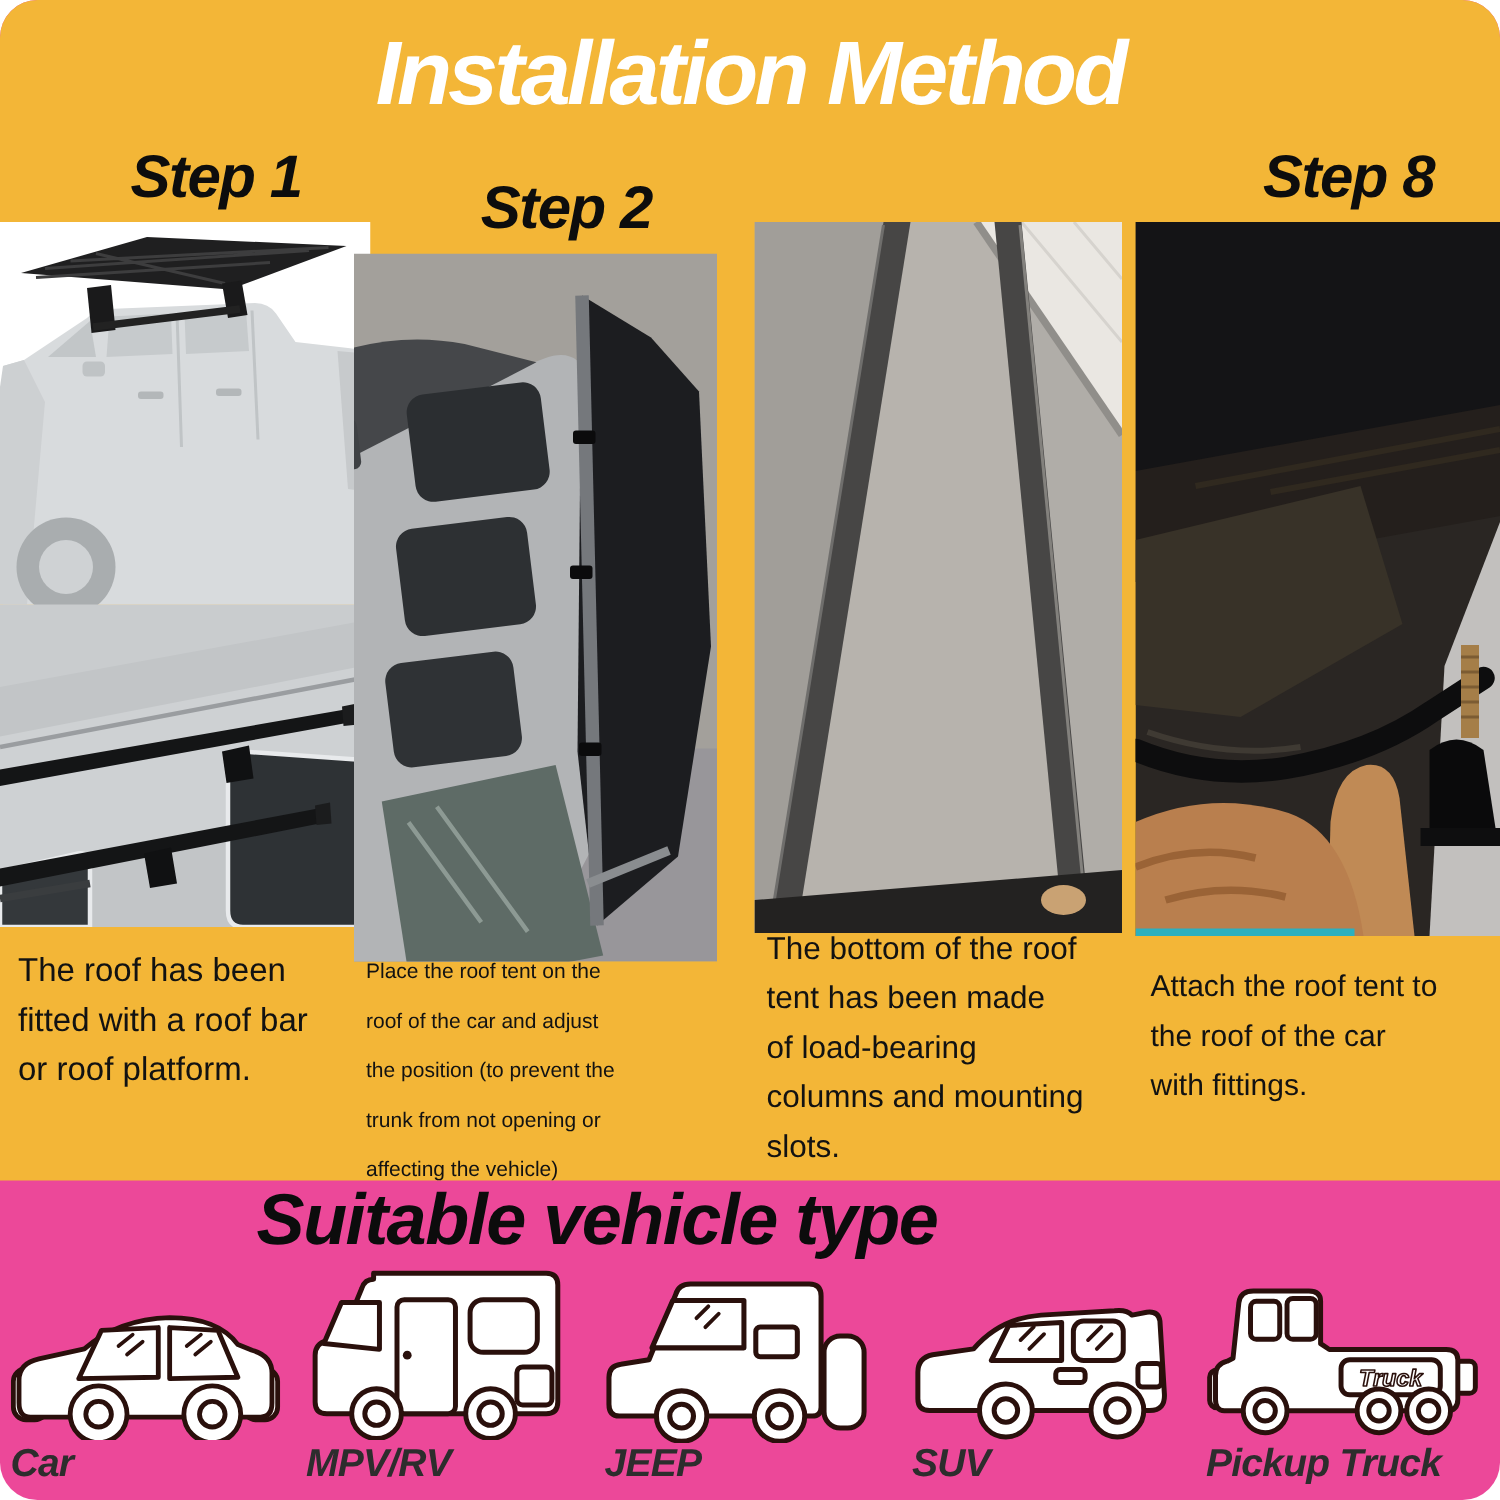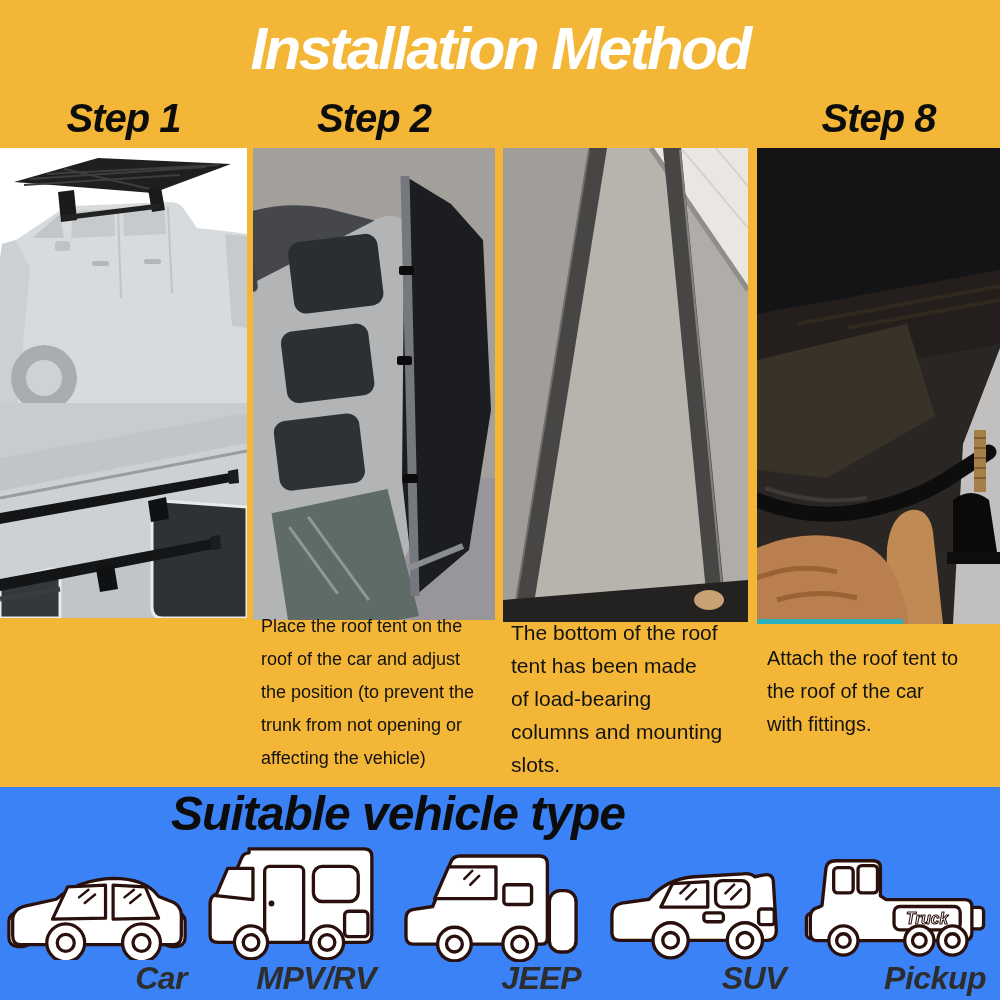--- a/index.html
+++ b/index.html
@@ -1,53 +1,53 @@
 <!DOCTYPE html>
 <html><head>
 <meta charset="utf-8">
 <style>
   html,body { margin:0; padding:0; }
   body { width:1000px; height:1000px; font-family:"Liberation Sans", sans-serif; background:#fff; }
-  .poster { position:relative; width:1000px; height:1000px; background:#3b82f6; overflow:hidden; }
+  .poster { position:relative; width:1000px; height:1000px; background:#ec4899; overflow:hidden;border-radius:25px; }
   .yellow-bg { position:absolute; left:0; top:0; width:1000px; height:787px; background:#F3B637; }
   .main-title {
     position:absolute; left:0; top:14px; width:1000px; text-align:center;
     font-size:60px; font-weight:bold; font-style:italic; color:#ffffff;
     letter-spacing:-2.5px; margin:0;
   }
-  .step-col { position:absolute; top:0; height:698px; }
+  .step-col { position:absolute; top:0; height:698px;padding-left:41px; }
   .col1 { left:0;    width:247px; }
-  .col2 { left:253px; width:242px; }
+  .col2 { left:236px; width:242px;margin-top:21px; }
   .col3 { left:503px; width:245px; }
   .col4 { left:757px; width:243px; }
   .step-label {
     position:absolute; top:96px; left:0; width:100%; text-align:center;
     font-size:40px; font-weight:bold; font-style:italic; color:#0d0d0d; margin:0;
     letter-spacing:-1px;
   }
   .photo { position:absolute; top:148px; left:0; }
   .photo svg { display:block; }
   .step-desc {
     position:absolute; left:0; width:100%; margin:0;
     color:#121212; white-space:pre-line;
   }
   .desc1 { top:630px; padding-left:12px; font-size:22px; line-height:33px; }
-  .desc2 { top:610px; padding-left:8px;  font-size:18px; line-height:33px; }
+  .desc2 { top:610px; padding-left:8px;  font-size:14px; line-height:33px; }
   .desc3 { top:616px; padding-left:8px;  font-size:21px; line-height:33px; }
   .desc4 { top:642px; padding-left:10px; font-size:20px; line-height:33px; }
   .section-title {
     position:absolute; left:0; top:786px; width:796px; text-align:center;
     font-size:48px; font-weight:bold; font-style:italic; color:#0c0c0c; margin:0;
     letter-spacing:-1px;
   }
   .vehicle-icon { position:absolute; }
   .vehicle-icon svg { display:block; }
   .vehicle-label {
-    position:absolute; top:960px; text-align:right;
-    font-size:32px; font-weight:bold; font-style:italic; color:#2d2d2d;
+    position:absolute; top:960px; text-align:left;
+    font-size:26px; font-weight:bold; font-style:italic; color:#2d2d2d;
     letter-spacing:-0.5px;
   }
 </style>
 </head>
 <body>
 
 <div class="poster">
   <div class="yellow-bg"></div>
   <h1 class="main-title">Installation Method</h1>
 
@@ -86,20 +86,23 @@
           <path d="M0,196 L60,186" stroke="#3a3d3f" stroke-width="5" fill="none"></path>
           <polygon points="0,110 230,70 231,79 0,121" fill="#141516"></polygon>
           <polygon points="228,68 238,66 239,80 229,81" fill="#1b1c1d"></polygon>
           <polygon points="148,98 166,94 169,116 151,119" fill="#101112"></polygon>
           <polygon points="0,176 212,136 213,146 0,188" fill="#141516"></polygon>
           <polygon points="96,166 114,162 118,186 100,189" fill="#101112"></polygon>
           <polygon points="210,134 220,132 221,146 211,147" fill="#1b1c1d"></polygon>
         </g>
       </svg>
     </div>
+    <p class="step-desc desc1">The roof has been
+fitted with a roof bar
+or roof platform.</p>
   </section>
 
   <section class="step-col col2">
     <h2 class="step-label">Step 2</h2>
     <div class="photo">
       <svg width="242" height="472" viewBox="0 0 242 472">
         <rect width="242" height="472" fill="#a3a09b"></rect>
         <rect y="330" width="242" height="142" fill="#98969a"></rect>
         <g transform="rotate(-7 120 240)">
           <path d="M-20,135 Q-18,112 8,106 L148,72 Q170,67 175,88 L190,315 Q193,342 174,350 L70,500 L-30,500 Z" fill="#b2b4b6"></path>

